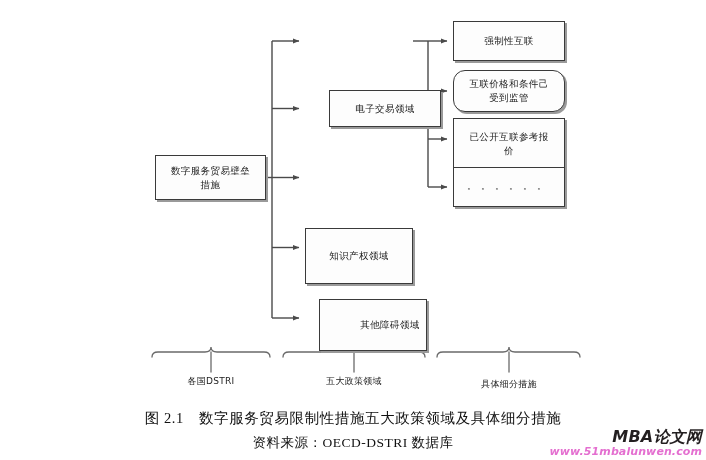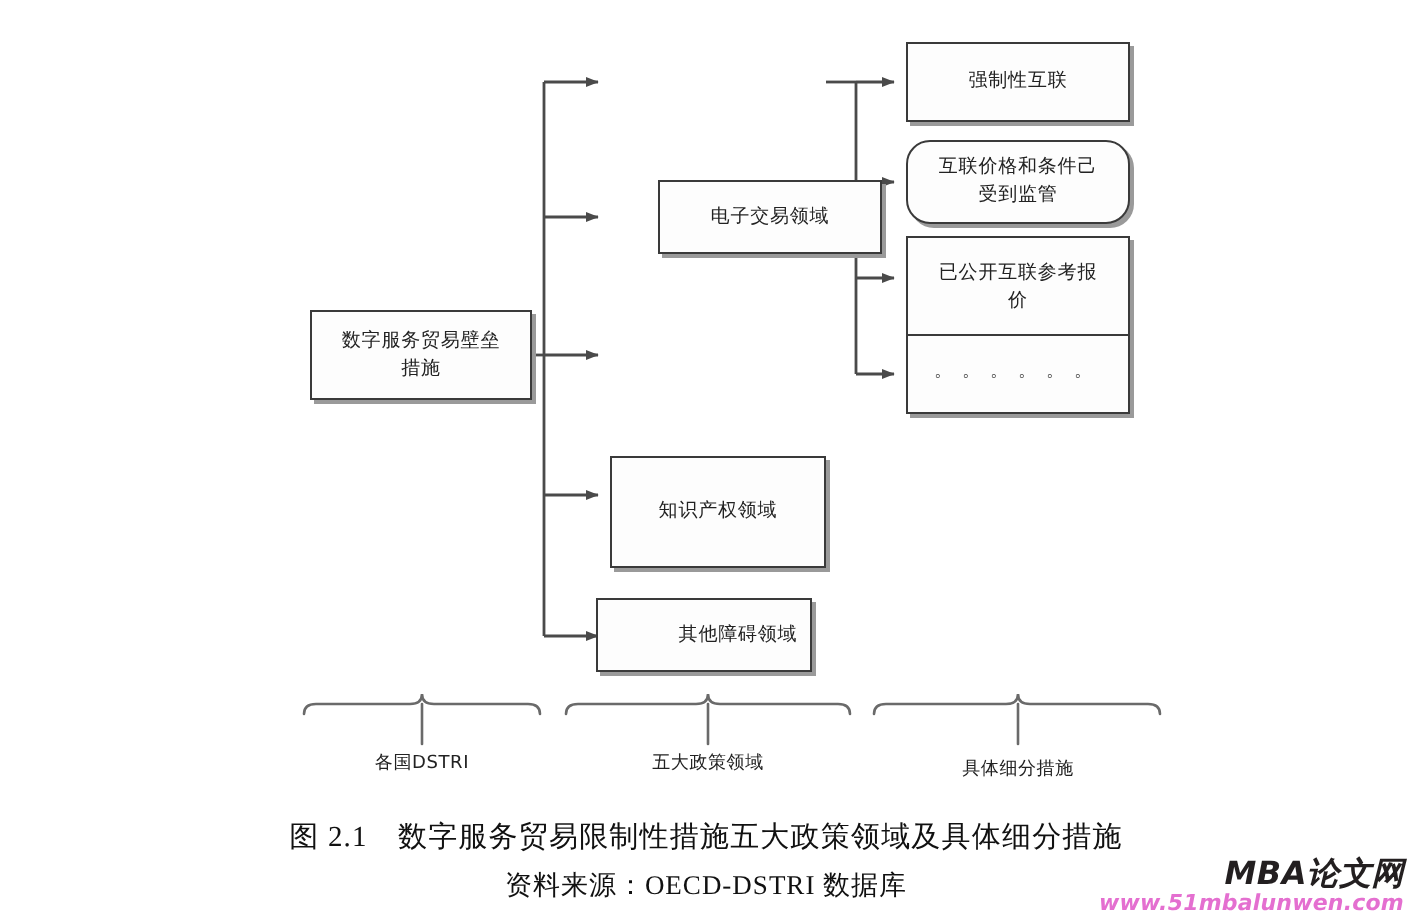--- a/index.html
+++ b/index.html
@@ -111,21 +111,21 @@
       <path d="M437,357 q0,-5 6,-5 H503 q6,0 6,-5 q0,5 6,5 H574 q6,0 6,5"></path>
       <path d="M509,352 V372"></path>
     </g>
   </svg>
 
   <div class="node" style="left:155px;top:155px;width:111px;height:45px;">数字服务贸易壁垒
 措施</div>
 
   <div class="node" style="left:305px;top:90px;width:112px;height:37px;margin-left:24px;">电子交易领域</div>
   <div class="node" style="left:305px;top:228px;width:108px;height:56px;">知识产权领域</div>
-  <div class="node" style="left:298px;top:299px;width:108px;height:37px;padding-left:38px;">其他障碍领域</div>
+  <div class="node" style="left:319px;top:299px;width:108px;height:52px;padding-left:38px;">其他障碍领域</div>
 
   <div class="node" style="left:453px;top:21px;width:112px;height:40px;">强制性互联</div>
   <div class="node" style="left:453px;top:70px;width:112px;height:42px;border-radius:12px;">互联价格和条件己
 受到监管</div>
   <div class="node" style="left:453px;top:118px;width:112px;height:52px;">已公开互联参考报
 价</div>
   <div class="node dots" style="left:453px;top:167px;width:112px;height:40px;">。。。。。。</div>
 
   <div class="brace-label" style="left:151px;top:375px;width:120px;">各国DSTRI</div>
   <div class="brace-label" style="left:294px;top:375px;width:120px;">五大政策领域</div>

